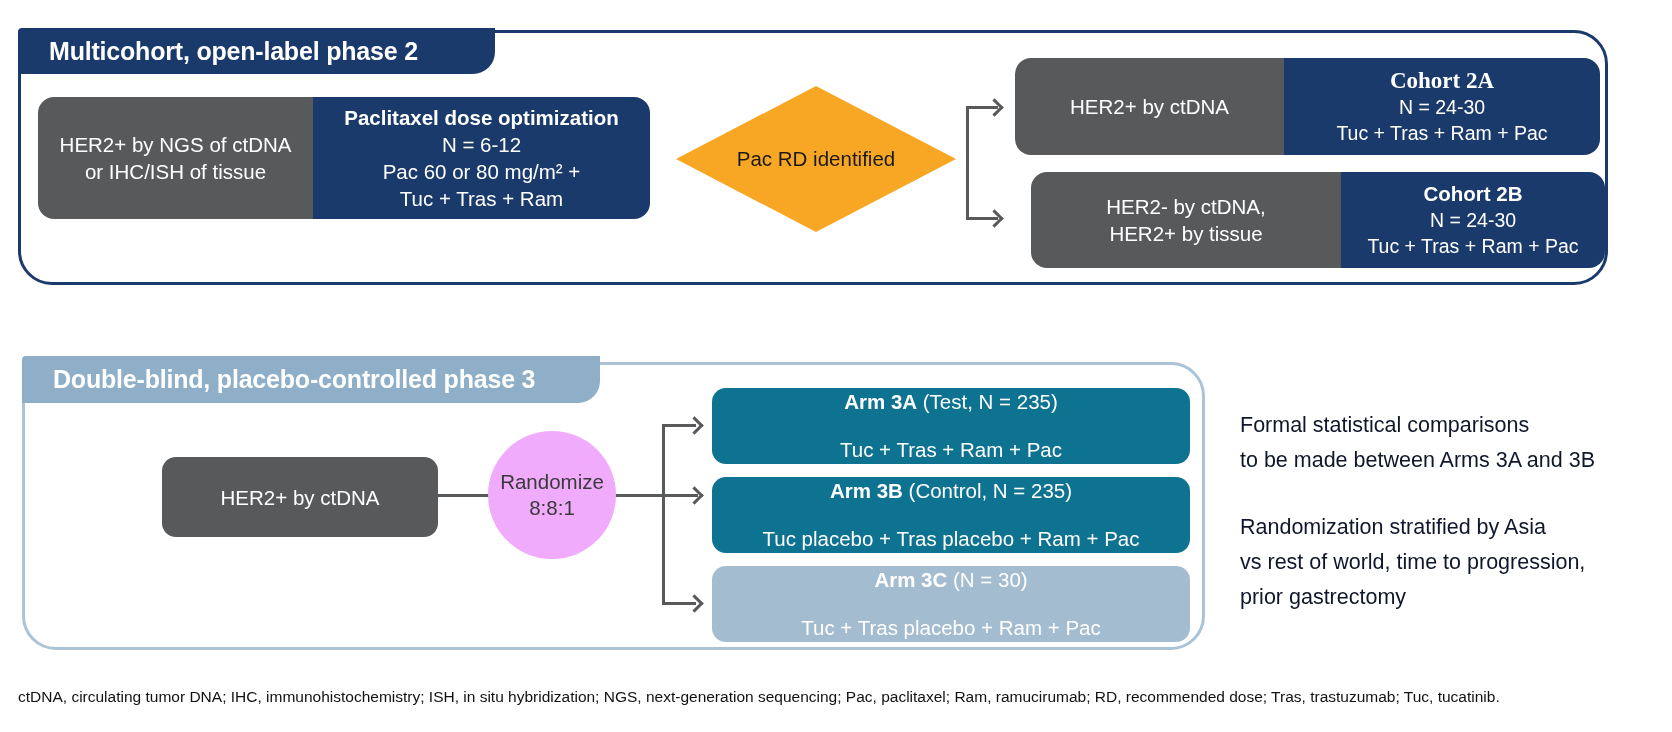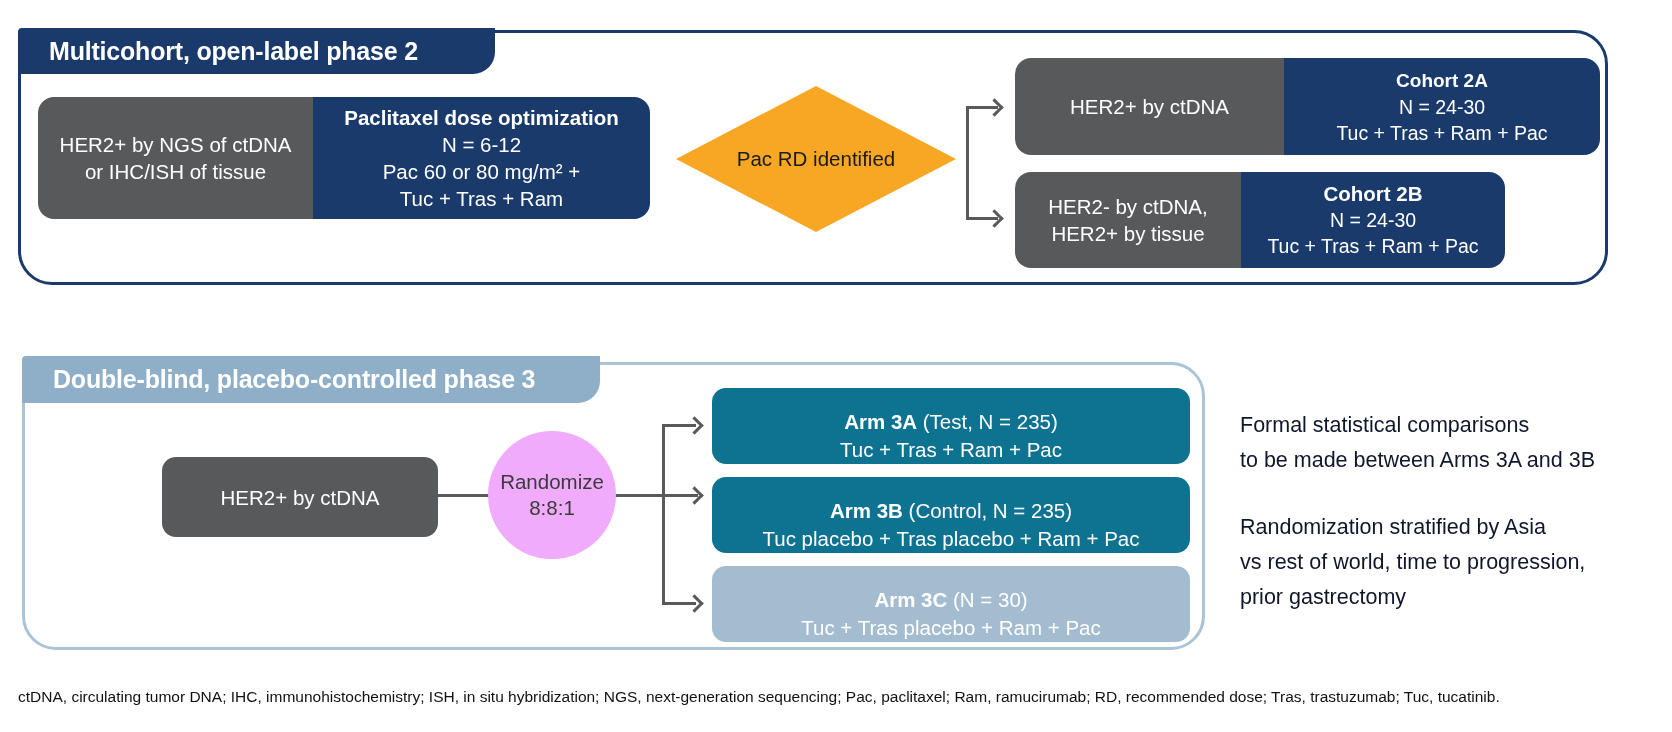--- a/index.html
+++ b/index.html
@@ -34,21 +34,21 @@
   
   .hline,.vline{background:#58595b;}
   .chev{width:13px;height:13px;border-top:3px solid #58595b;border-right:3px solid #58595b;
     transform:rotate(45deg);box-sizing:border-box;}
   
   .circle{left:488px;top:431px;width:128px;height:128px;border-radius:50%;
     display:flex;flex-direction:column;align-items:center;justify-content:center;
     font-size:20.5px;line-height:26px;color:#3a3a3a;}
   
   .arm{left:712px;width:478px;height:76px;display:flex;flex-direction:column;
-    align-items:center;justify-content:flex-end;color:#ffffff;font-size:20.5px;
+    align-items:center;justify-content:space-between;color:#ffffff;font-size:20.5px;
     line-height:28px;text-align:center;border-radius:14px;box-sizing:border-box;}
   .arm .b{font-weight:bold;}
   
   .notes{left:1240px;top:408px;width:430px;font-size:21.5px;line-height:35px;color:#0f172a;}
   .notes .para{margin:0 0 32px 0;}
   .footnote{left:18px;top:688px;width:1645px;font-size:15.5px;color:#111111;}
 </style>
 </head>
 <body>
 
@@ -81,28 +81,28 @@
   <div class="abs hline" style="left:966px;top:106px;width:32px;height:3px;"></div>
   <div class="abs hline" style="left:966px;top:217px;width:32px;height:3px;"></div>
   <div class="abs chev" style="left:988px;top:101px;"></div>
   <div class="abs chev" style="left:988px;top:212px;"></div>
 
   <div class="abs pill" style="left:1015px;top:58px;height:97px;">
     <div class="seg round-l" style="width: 269px; background: rgb(88, 89, 91);">
       <div>HER2+ by ctDNA</div>
     </div>
     <div class="seg round-r" style="width: 316px; font-size: 19.5px; line-height: 26px; background: rgb(26, 58, 107);">
-      <div class="b" style="font-size:19px;">Cohort 2A</div>
+      <div class="b" style="font-size:23px;font-family:Liberation Serif, serif;">Cohort 2A</div>
       <div>N = 24-30</div>
       <div>Tuc + Tras + Ram + Pac</div>
     </div>
   </div>
 
   <div class="abs pill" style="left:1015px;top:172px;height:96px;">
-    <div class="seg round-l" style="width: 226px; background: rgb(88, 89, 91);">
+    <div class="seg round-l" style="width: 310px; background: rgb(88, 89, 91); margin-left: 16px;">
       <div>HER2- by ctDNA,</div>
       <div>HER2+ by tissue</div>
     </div>
     <div class="seg round-r" style="width: 264px; font-size: 19.5px; line-height: 26px; background: rgb(26, 58, 107);">
       <div class="b" style="font-size:20.5px;">Cohort 2B</div>
       <div>N = 24-30</div>
       <div>Tuc + Tras + Ram + Pac</div>
     </div>
   </div>
 

